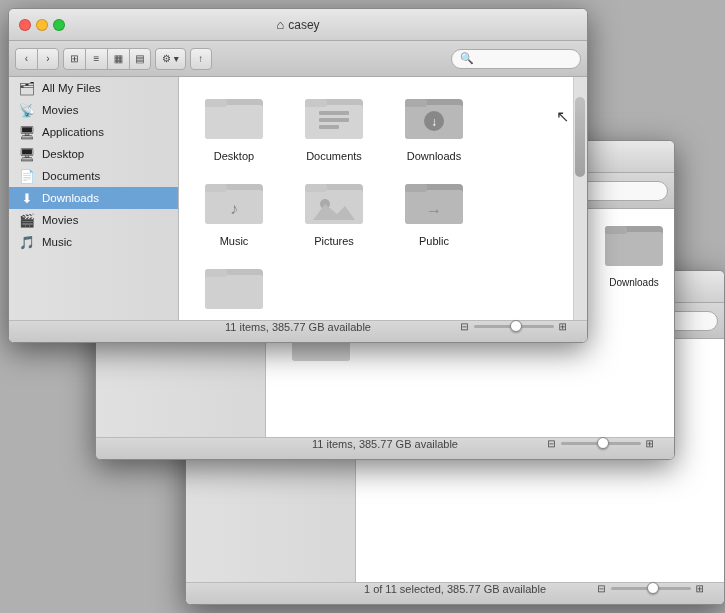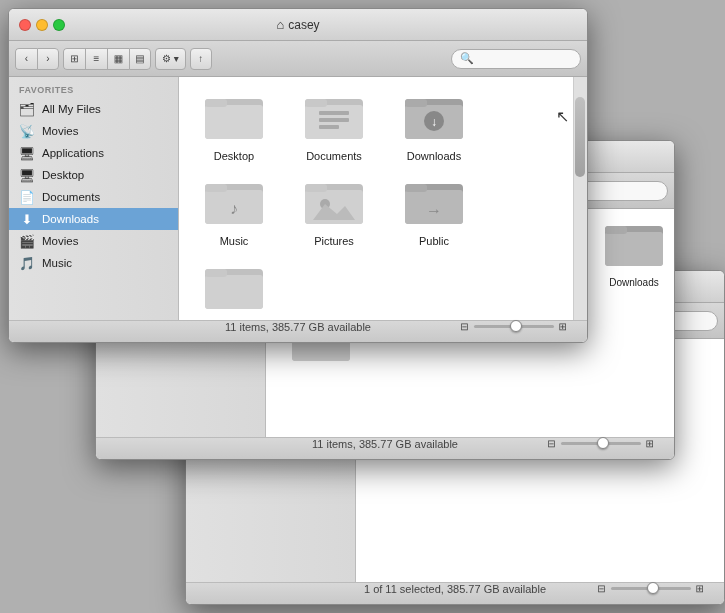--- a/index.html
+++ b/index.html
@@ -501,21 +501,20 @@
     <div class="tb-btn tb-btn-wide">⚙ ▾</div>
     <div class="tb-btn">↑</div>
     <div class="toolbar-spacer"></div>
     <div class="search-box">
       <span>🔍</span>
     </div>
   </div>
 
   <div class="content-area">
     <div class="sidebar">
-      <div class="sidebar-section-label">FAVORITES</div>
       <div class="sidebar-item">
         <span class="sidebar-icon">🗂</span>
         <span>All My Files</span>
       </div>
       <div class="sidebar-item">
         <span class="sidebar-icon">📡</span>
         <span>Movies</span>
       </div>
       <div class="sidebar-item">
         <span class="sidebar-icon">🖥</span>

